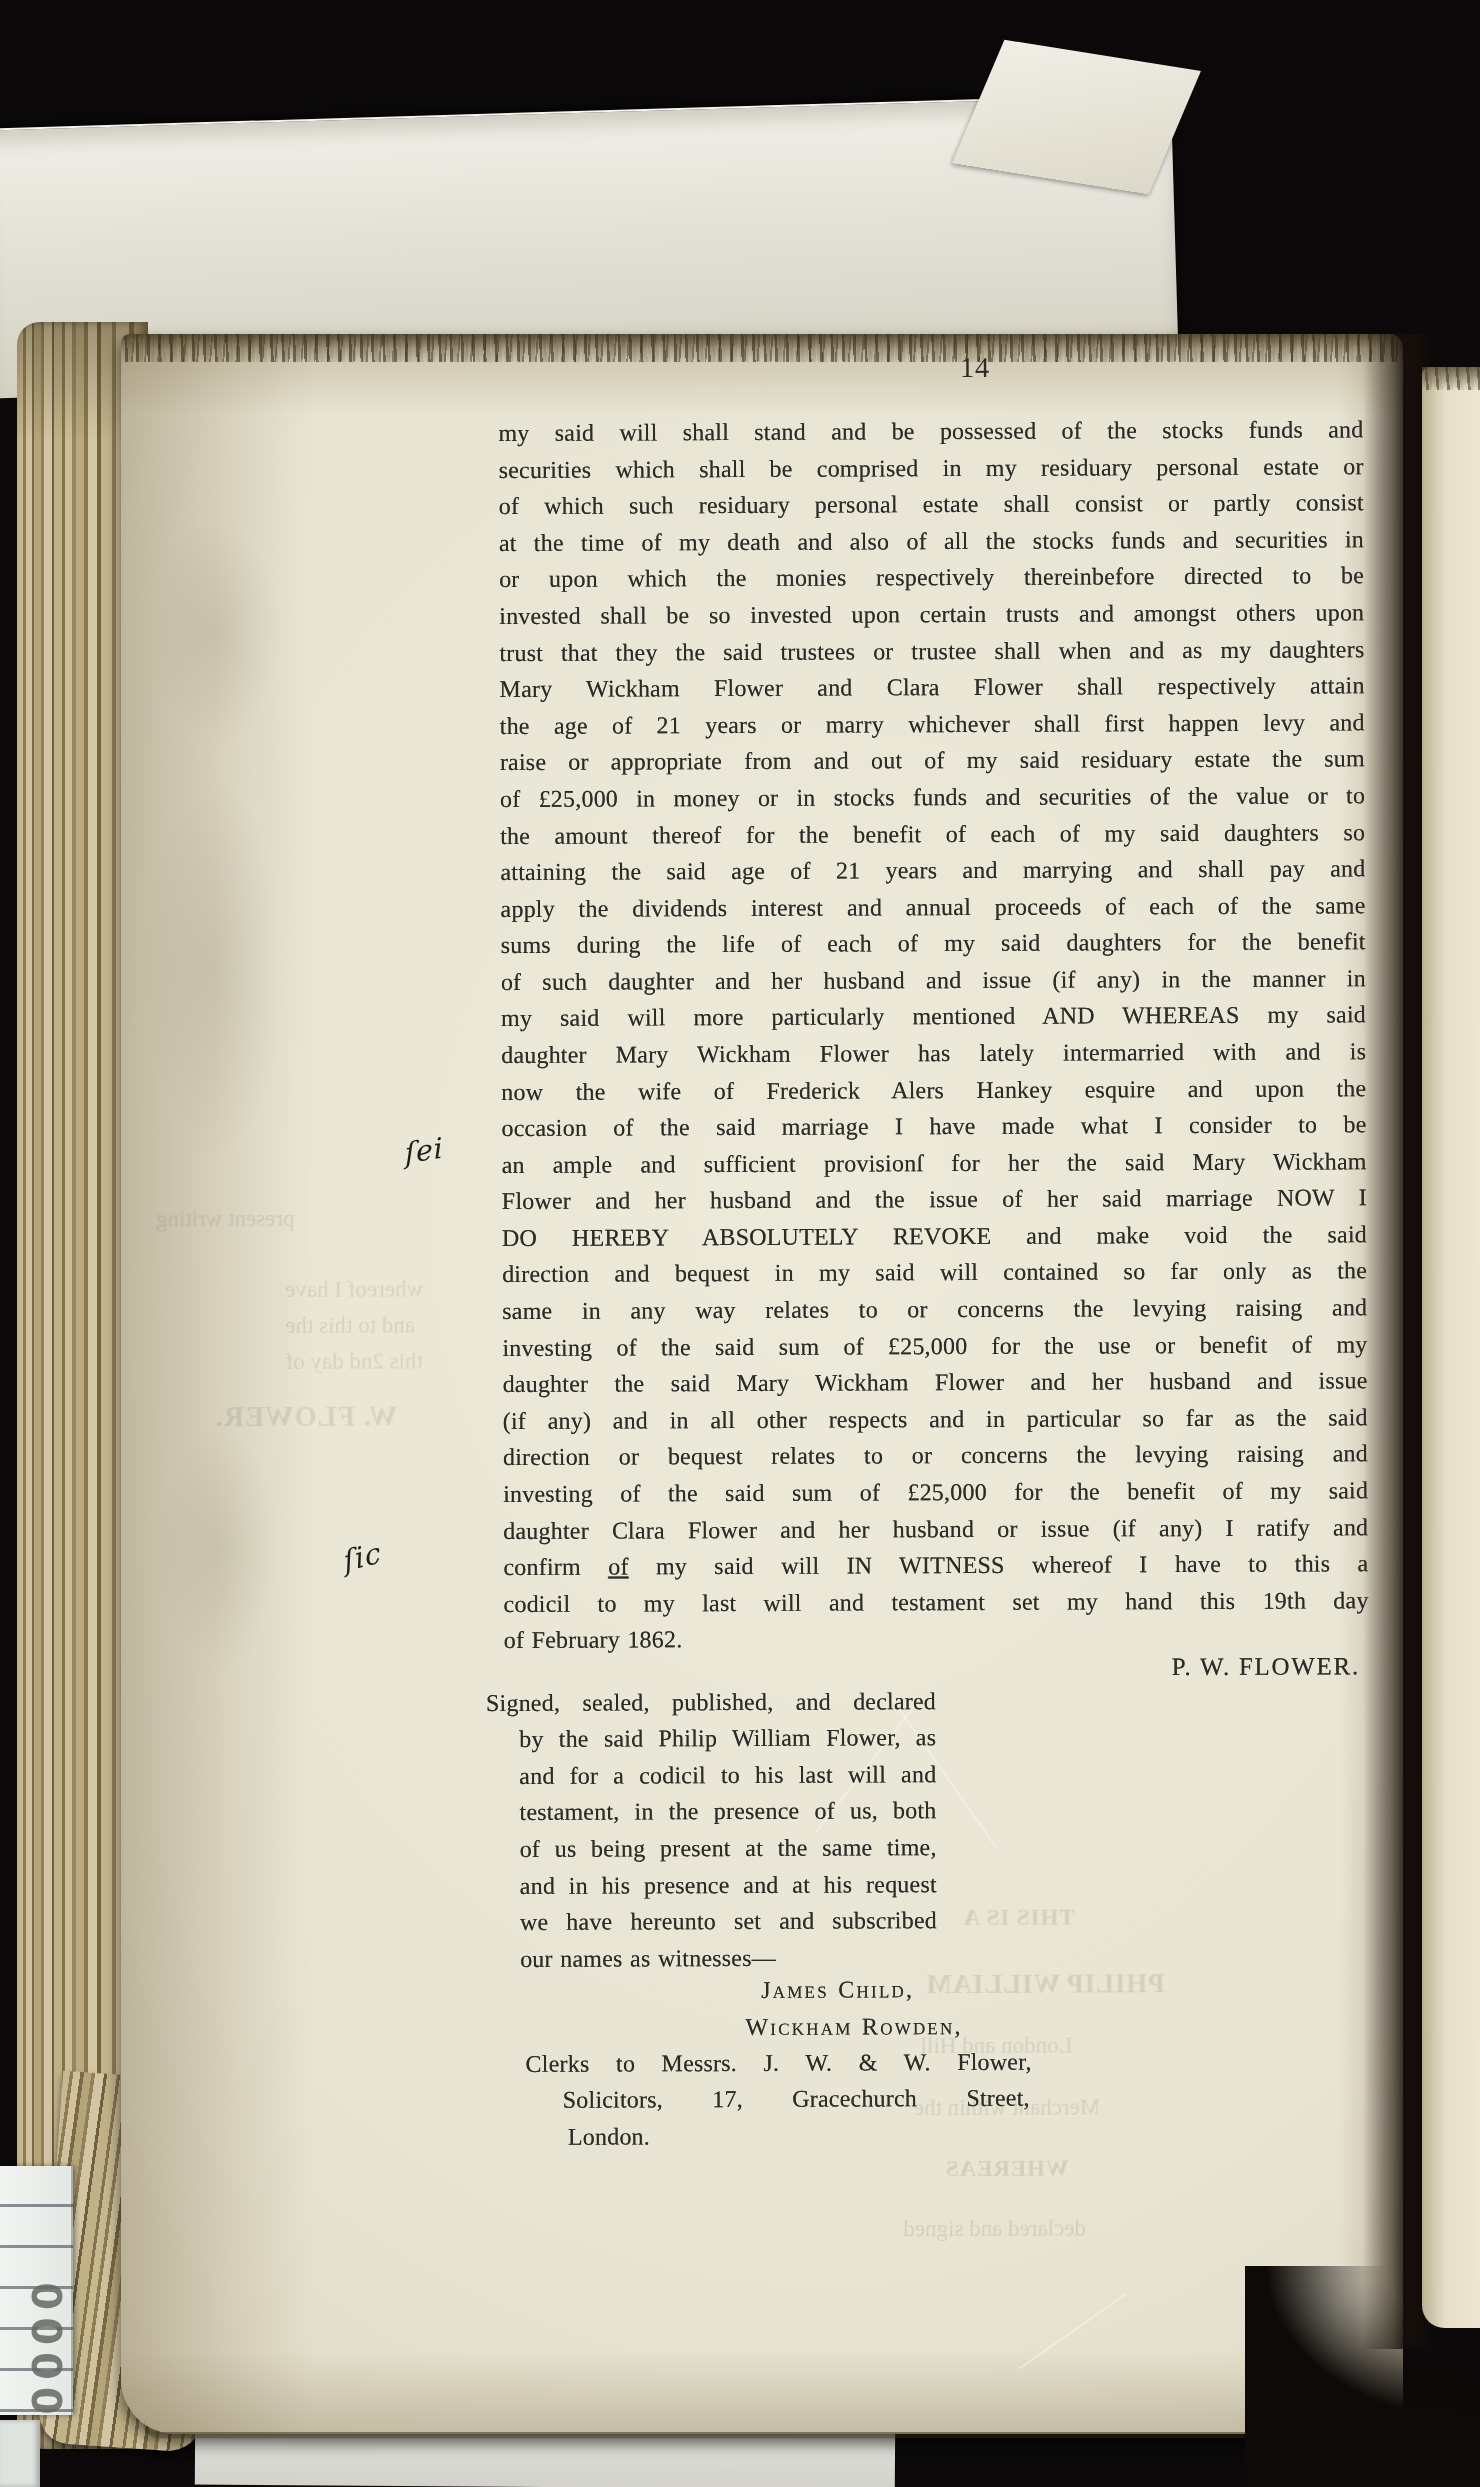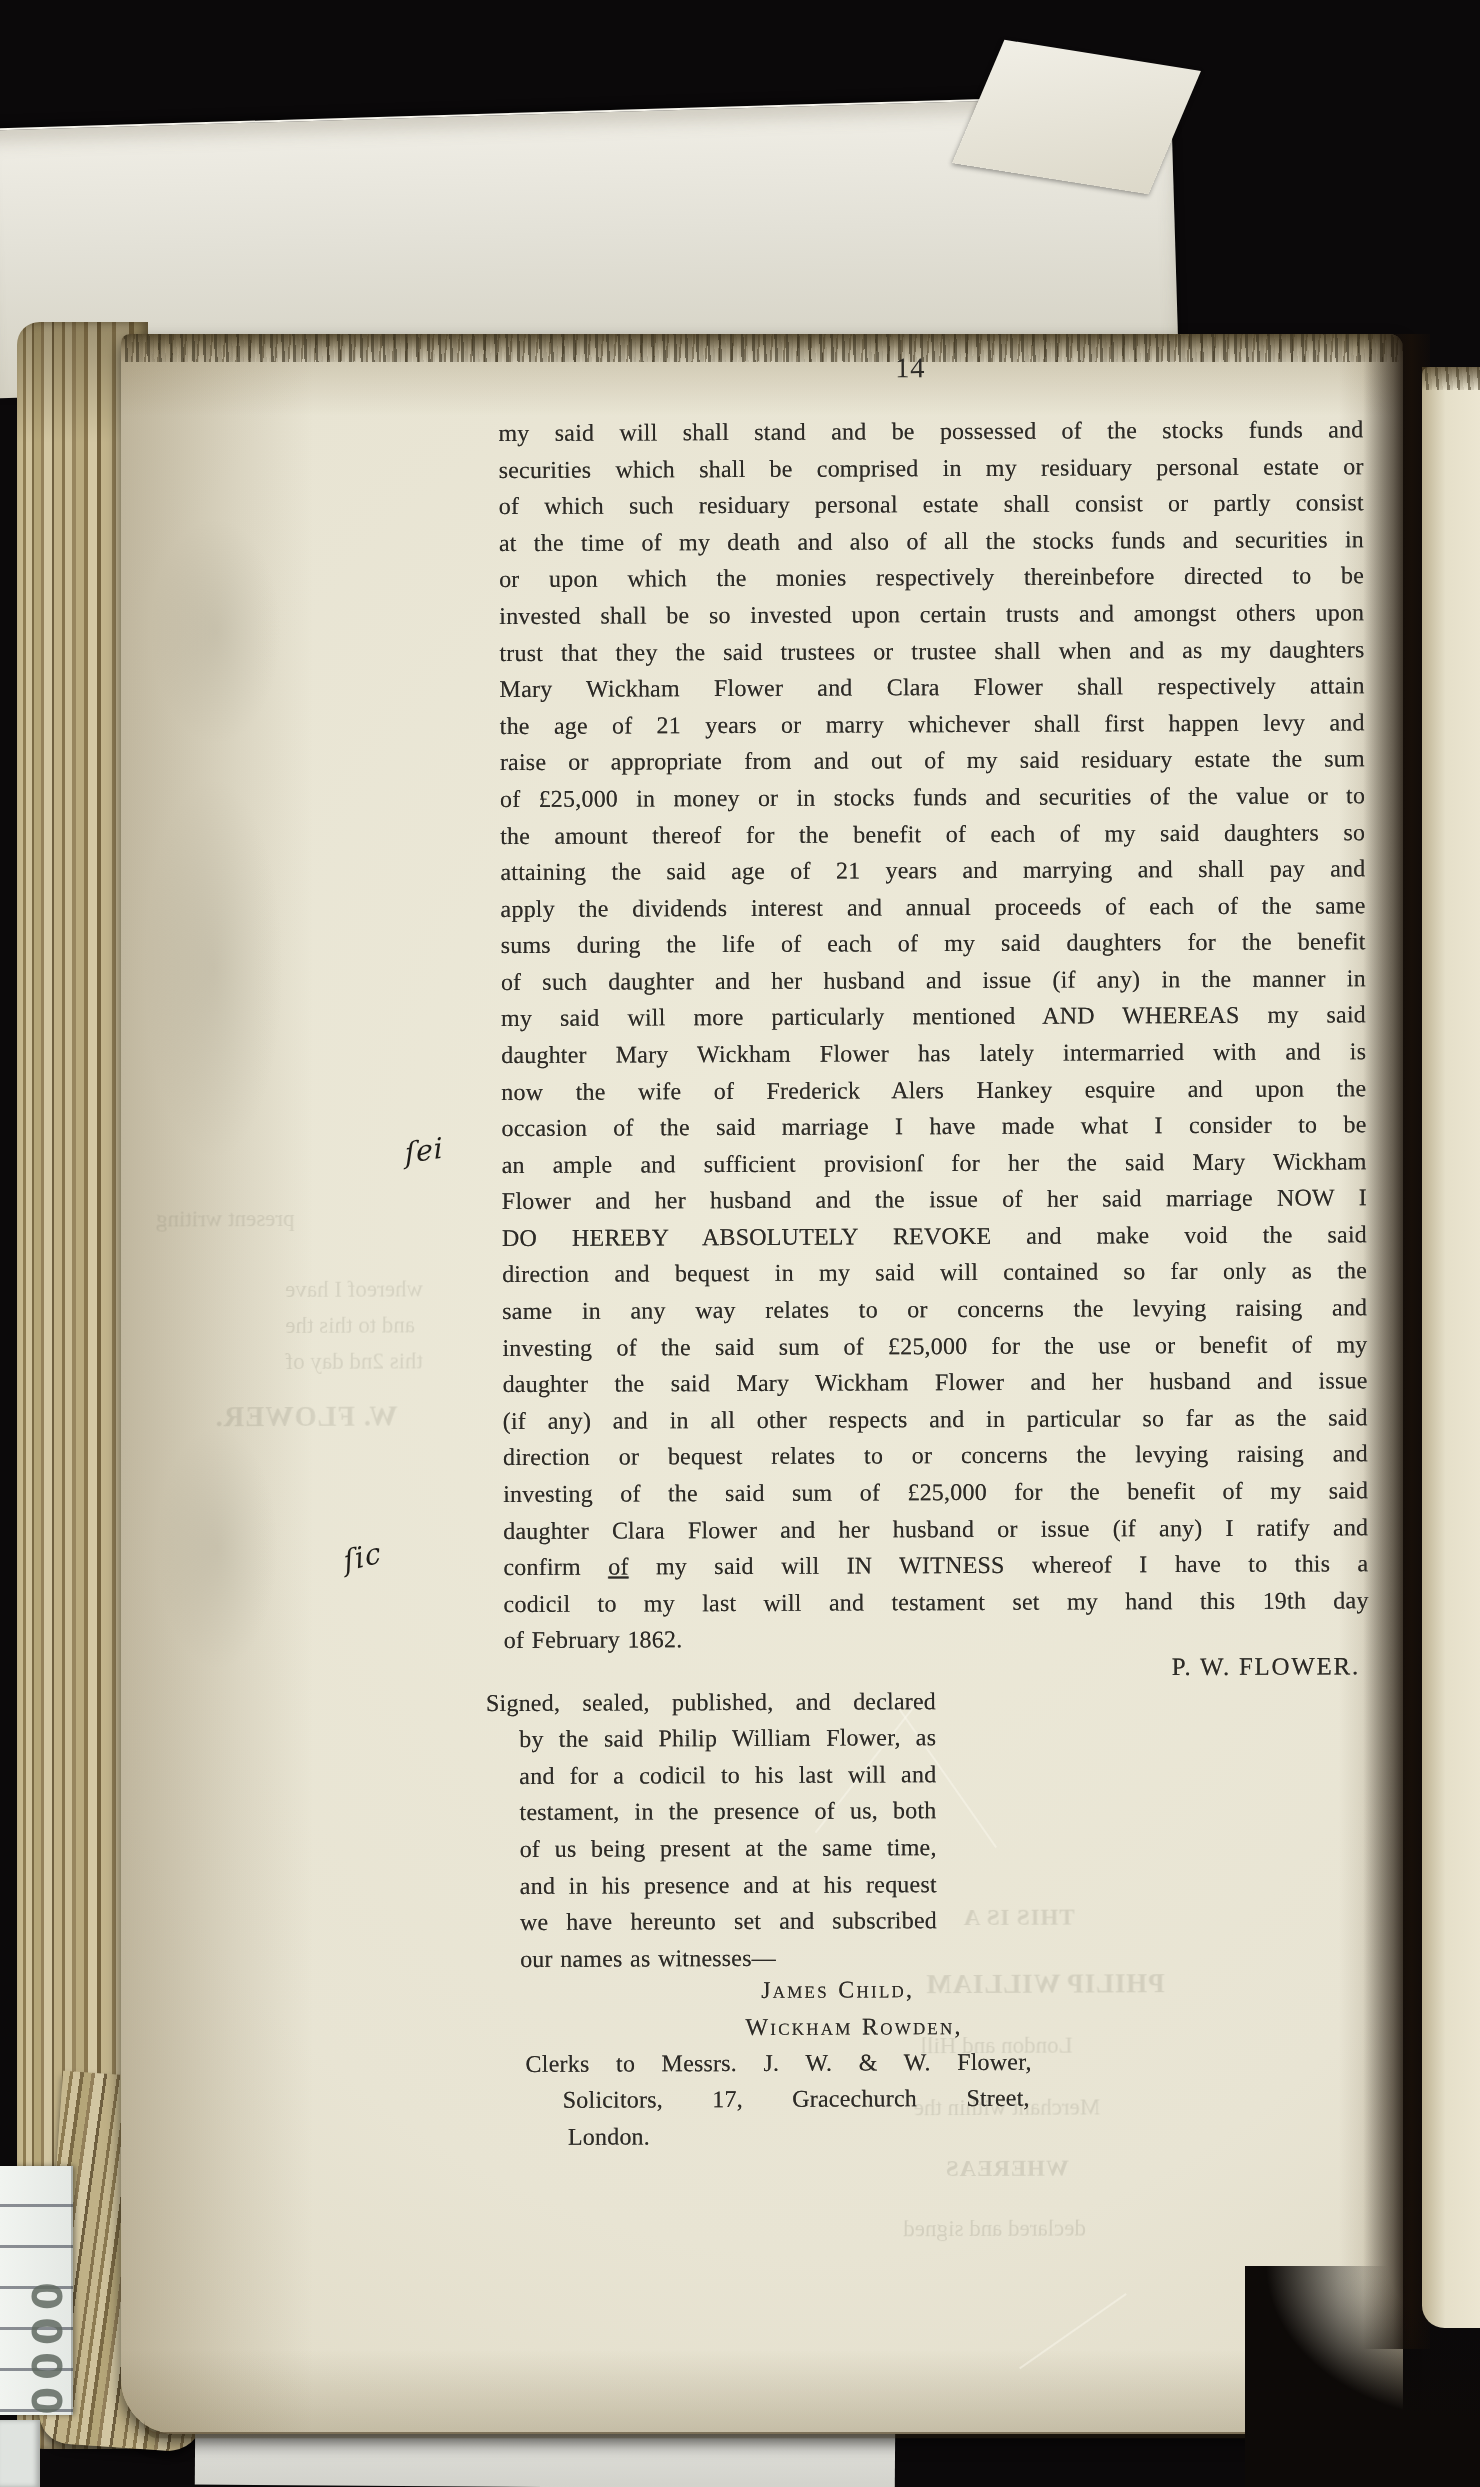--- a/index.html
+++ b/index.html
@@ -80,21 +80,21 @@
     box-shadow:1.7px 0 5.2px rgba(0,0,0,.4);}
   .slip-digits{position:absolute;left:-24px;bottom:40px;transform:rotate(90deg);
     font-family:"DejaVu Sans",sans-serif;font-size:40px;font-weight:bold;
     color:rgba(96,106,98,.85);letter-spacing:7px;white-space:nowrap;}
   .white-slip2{position:absolute;left:0;top:2420px;width:40px;height:67px;
     background:#dfe3df;box-shadow:inset -3.5px 0 5.2px rgba(0,0,0,.25);}
 
   
   .text-layer{position:absolute;left:0;top:0;width:1481px;height:2487px;transform:rotate(-.25deg);
     color:#2d2b27;}
-  .pgnum{position:absolute;left:899px;top:353px;width:95px;text-align:left;
+  .pgnum{position:absolute;left:899px;top:353px;width:95px;text-align:right;
     font-size:28.5px;letter-spacing:0.9px;}
   .line{position:absolute;font-size:24px;line-height:35px;white-space:normal;
     letter-spacing:0.2px;word-spacing:1.3px;text-shadow:0 0 0.5px rgba(45,43,39,.7);}
   .jline{text-align:justify;text-align-last:justify;}
   .pline{text-align:left;}
   .signature{position:absolute;left:1116px;top:1655px;width:242px;text-align:right;
     font-size:25px;letter-spacing:1.7px;text-shadow:0 0 0.5px rgba(45,43,39,.7);}
   .smallcaps{font-variant:small-caps;letter-spacing:2.2px;font-size:24px;}
   .margin-note{position:absolute;font-style:italic;font-size:28.5px;color:#1f1d19;
     font-family:"DejaVu Serif",serif;letter-spacing:0.9px;}

